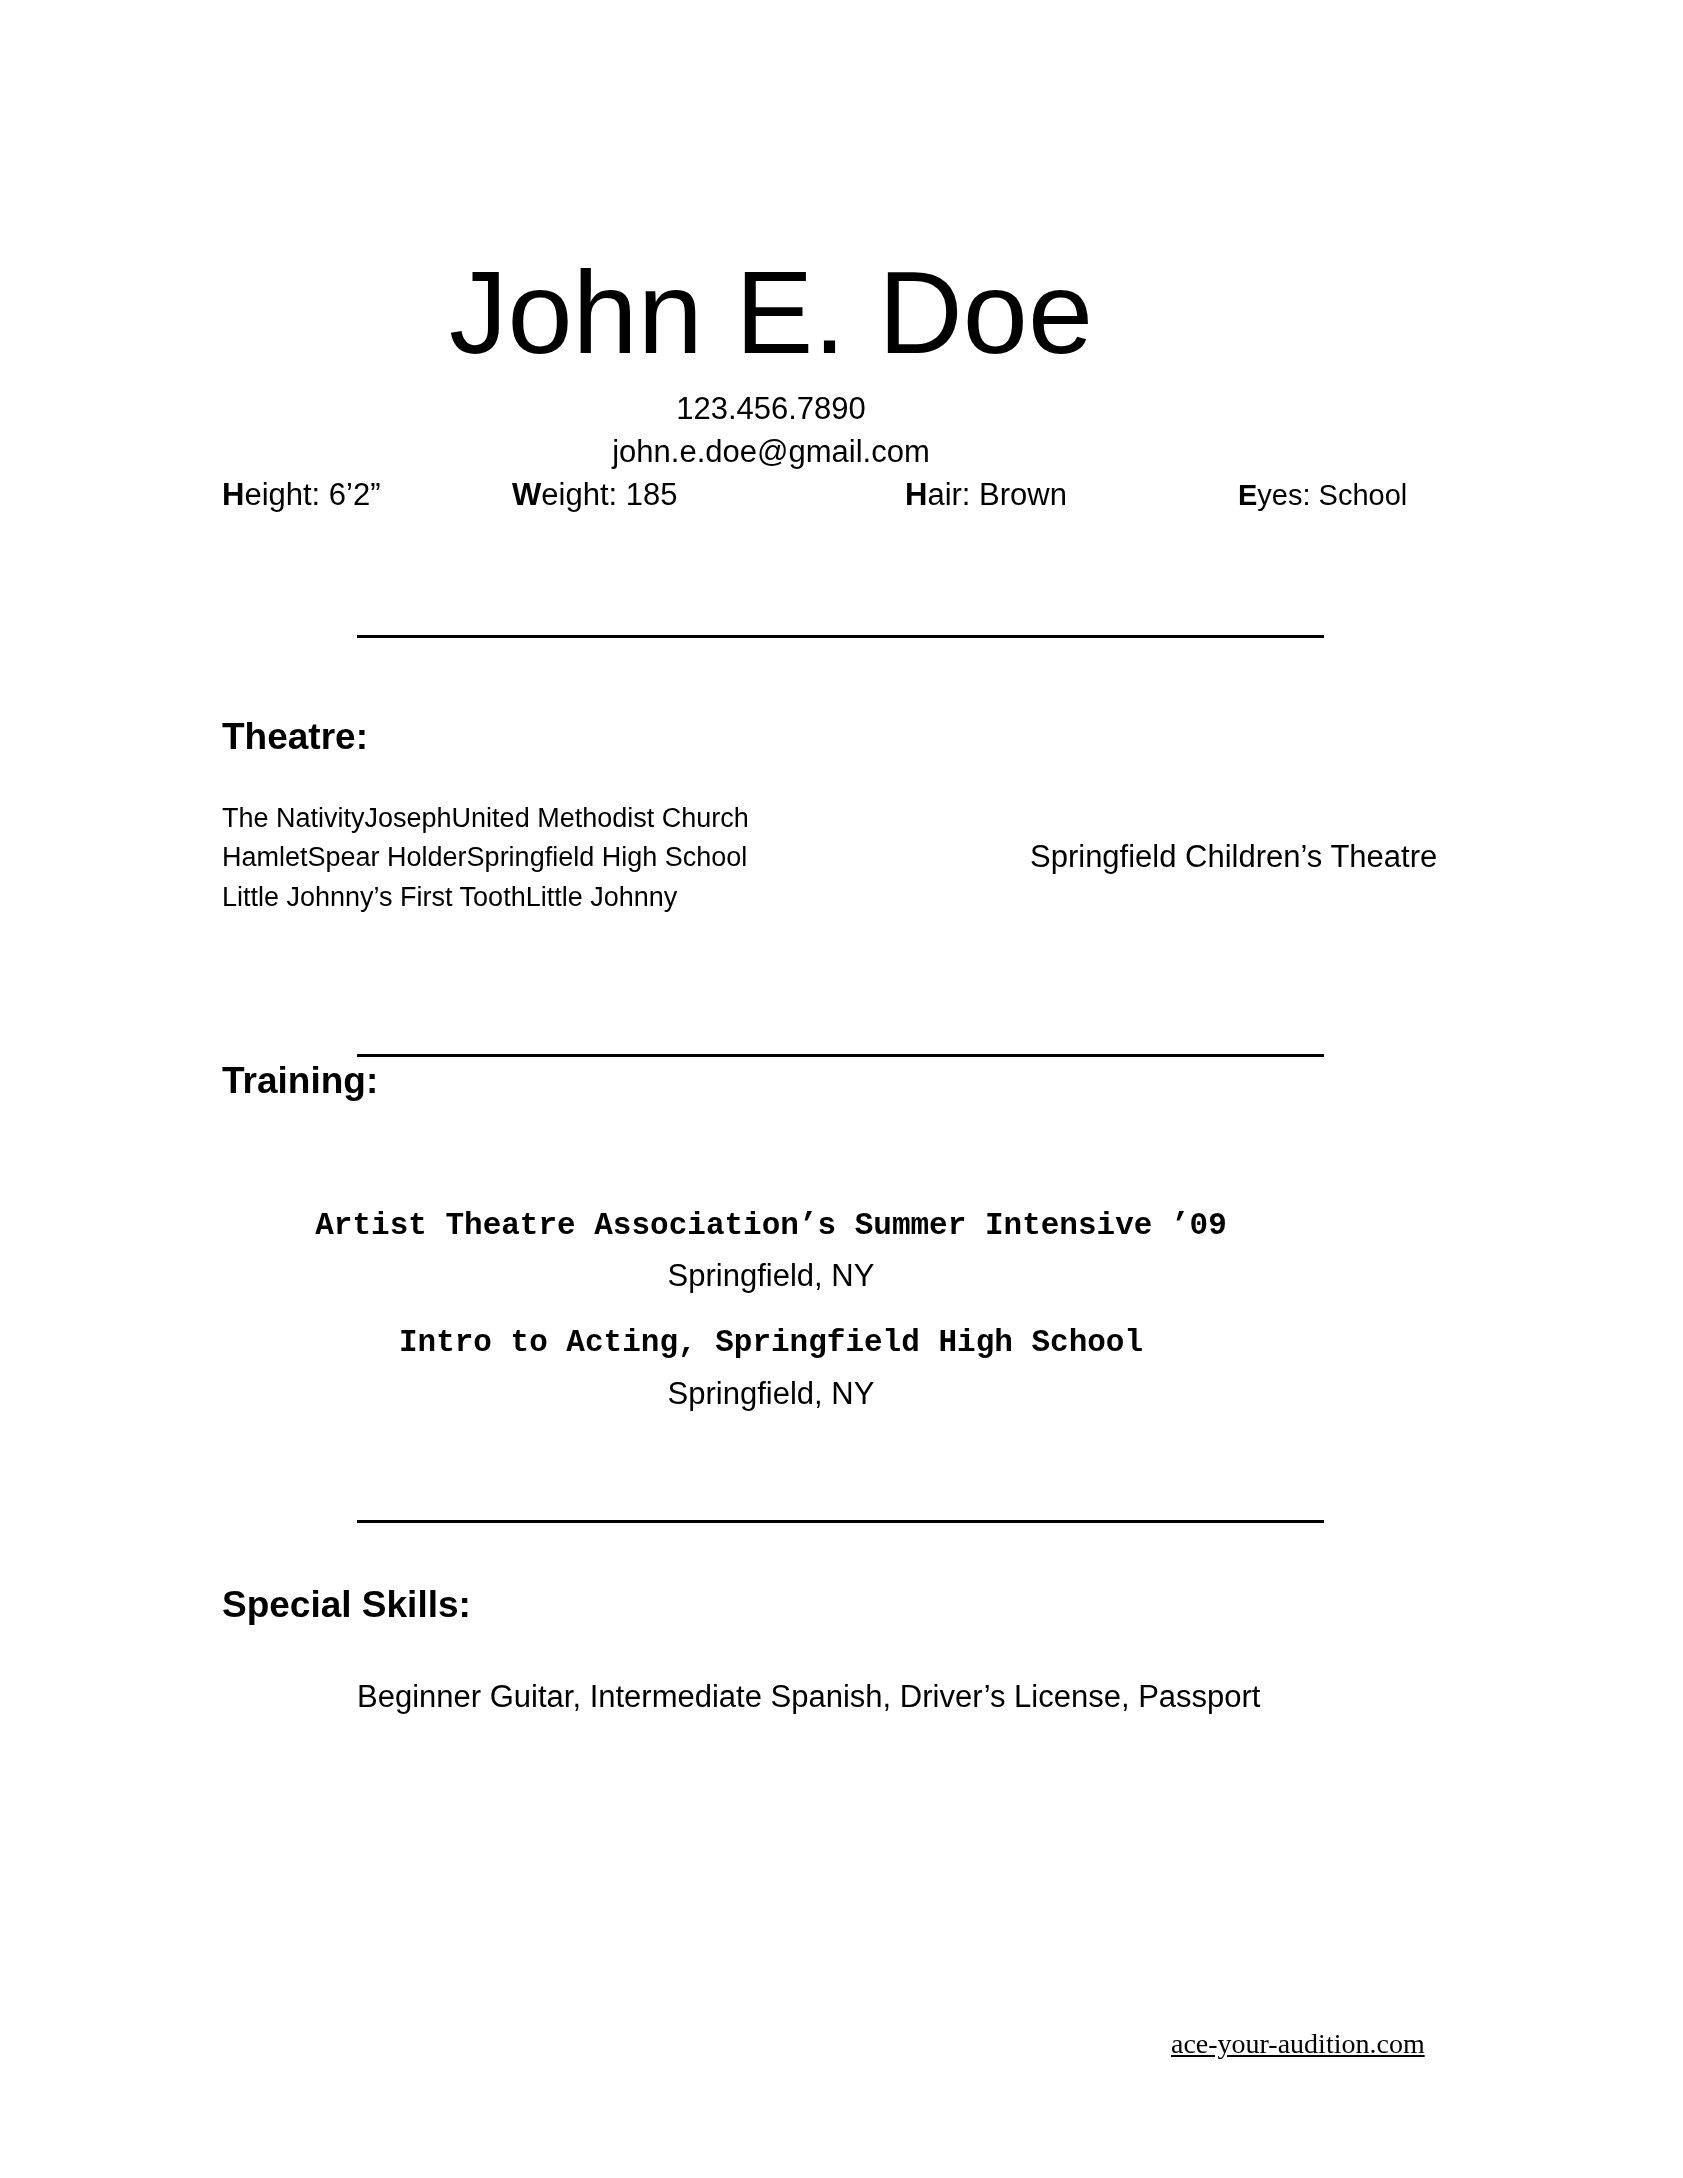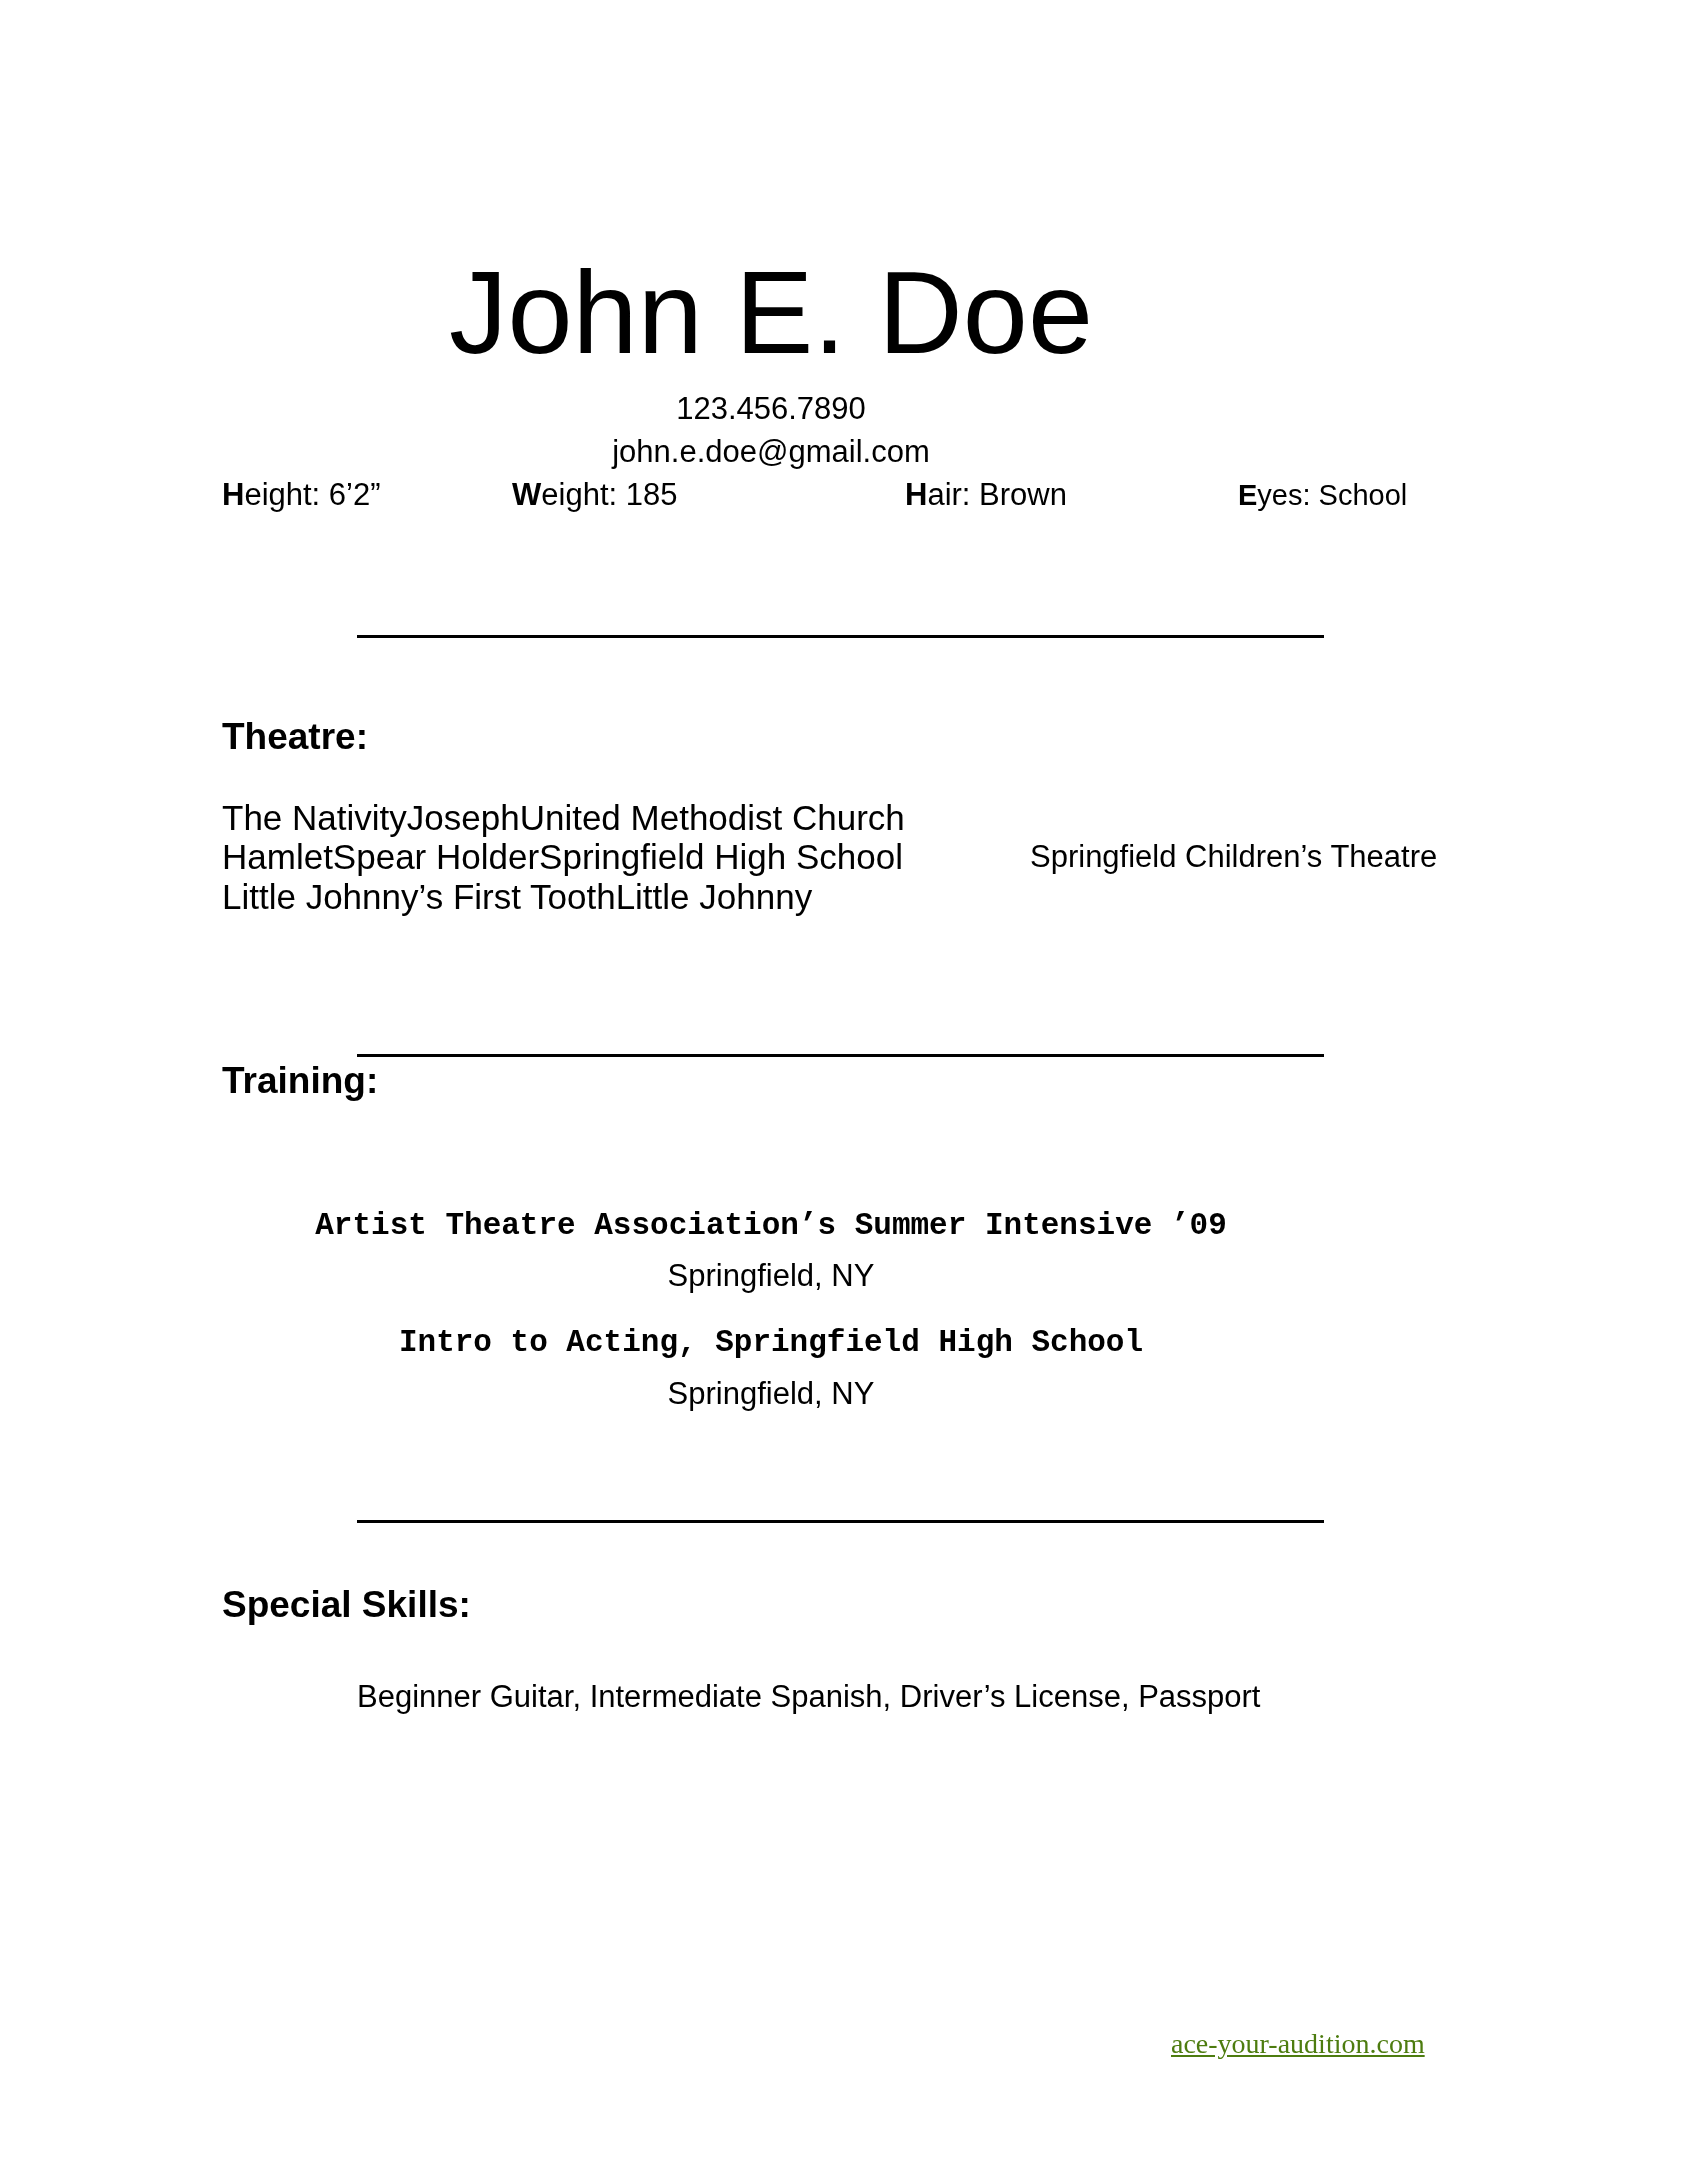--- a/index.html
+++ b/index.html
@@ -6,27 +6,27 @@
   body { width:1683px; height:2178px; position:relative; overflow:hidden;
          font-family:"Liberation Sans", sans-serif; color:#000; }
   .abs { position:absolute; white-space:nowrap; }
   .center { left:0; width:1542px; text-align:center; }
   .name { top:248px; font-size:117px; line-height:129px; }
   .contact { font-size:31px; line-height:36px; }
   .stat { font-size:31px; line-height:36px; top:477px; }
   .stat b { font-weight:bold; }
   .rule { position:absolute; left:357px; width:967px; height:3px; background:#000; }
   .heading { left:222px; font-size:37px; font-weight:bold; line-height:42px; }
-  .row { left:222px; font-size:35px; line-height:36px; }
+  .row { left:222px; font-size:27px; line-height:36px; }
   .right { left:1030px; font-size:31px; line-height:36px; }
   .train-title { font-size:31px; font-weight:bold; line-height:36px;font-family:Liberation Mono, monospace; }
   .train-loc { font-size:31px; line-height:36px; }
   .skills { left:357px; font-size:31px; line-height:36px; }
   .link { left:1171px; top:2028px; font-family:"Liberation Serif", serif; font-size:28px;
-          color:#4d7c0f; text-decoration:underline; cursor:pointer; }
+          color:#000000; text-decoration:underline; cursor:pointer; }
 </style>
 </head>
 <body>
 
 <div>
 
   <div class="abs center name">John E. Doe</div>
 
   <div class="abs center contact" style="top:391px;">123.456.7890</div>
   <div class="abs center contact" style="top:434px;">john.e.doe@gmail.com</div>

